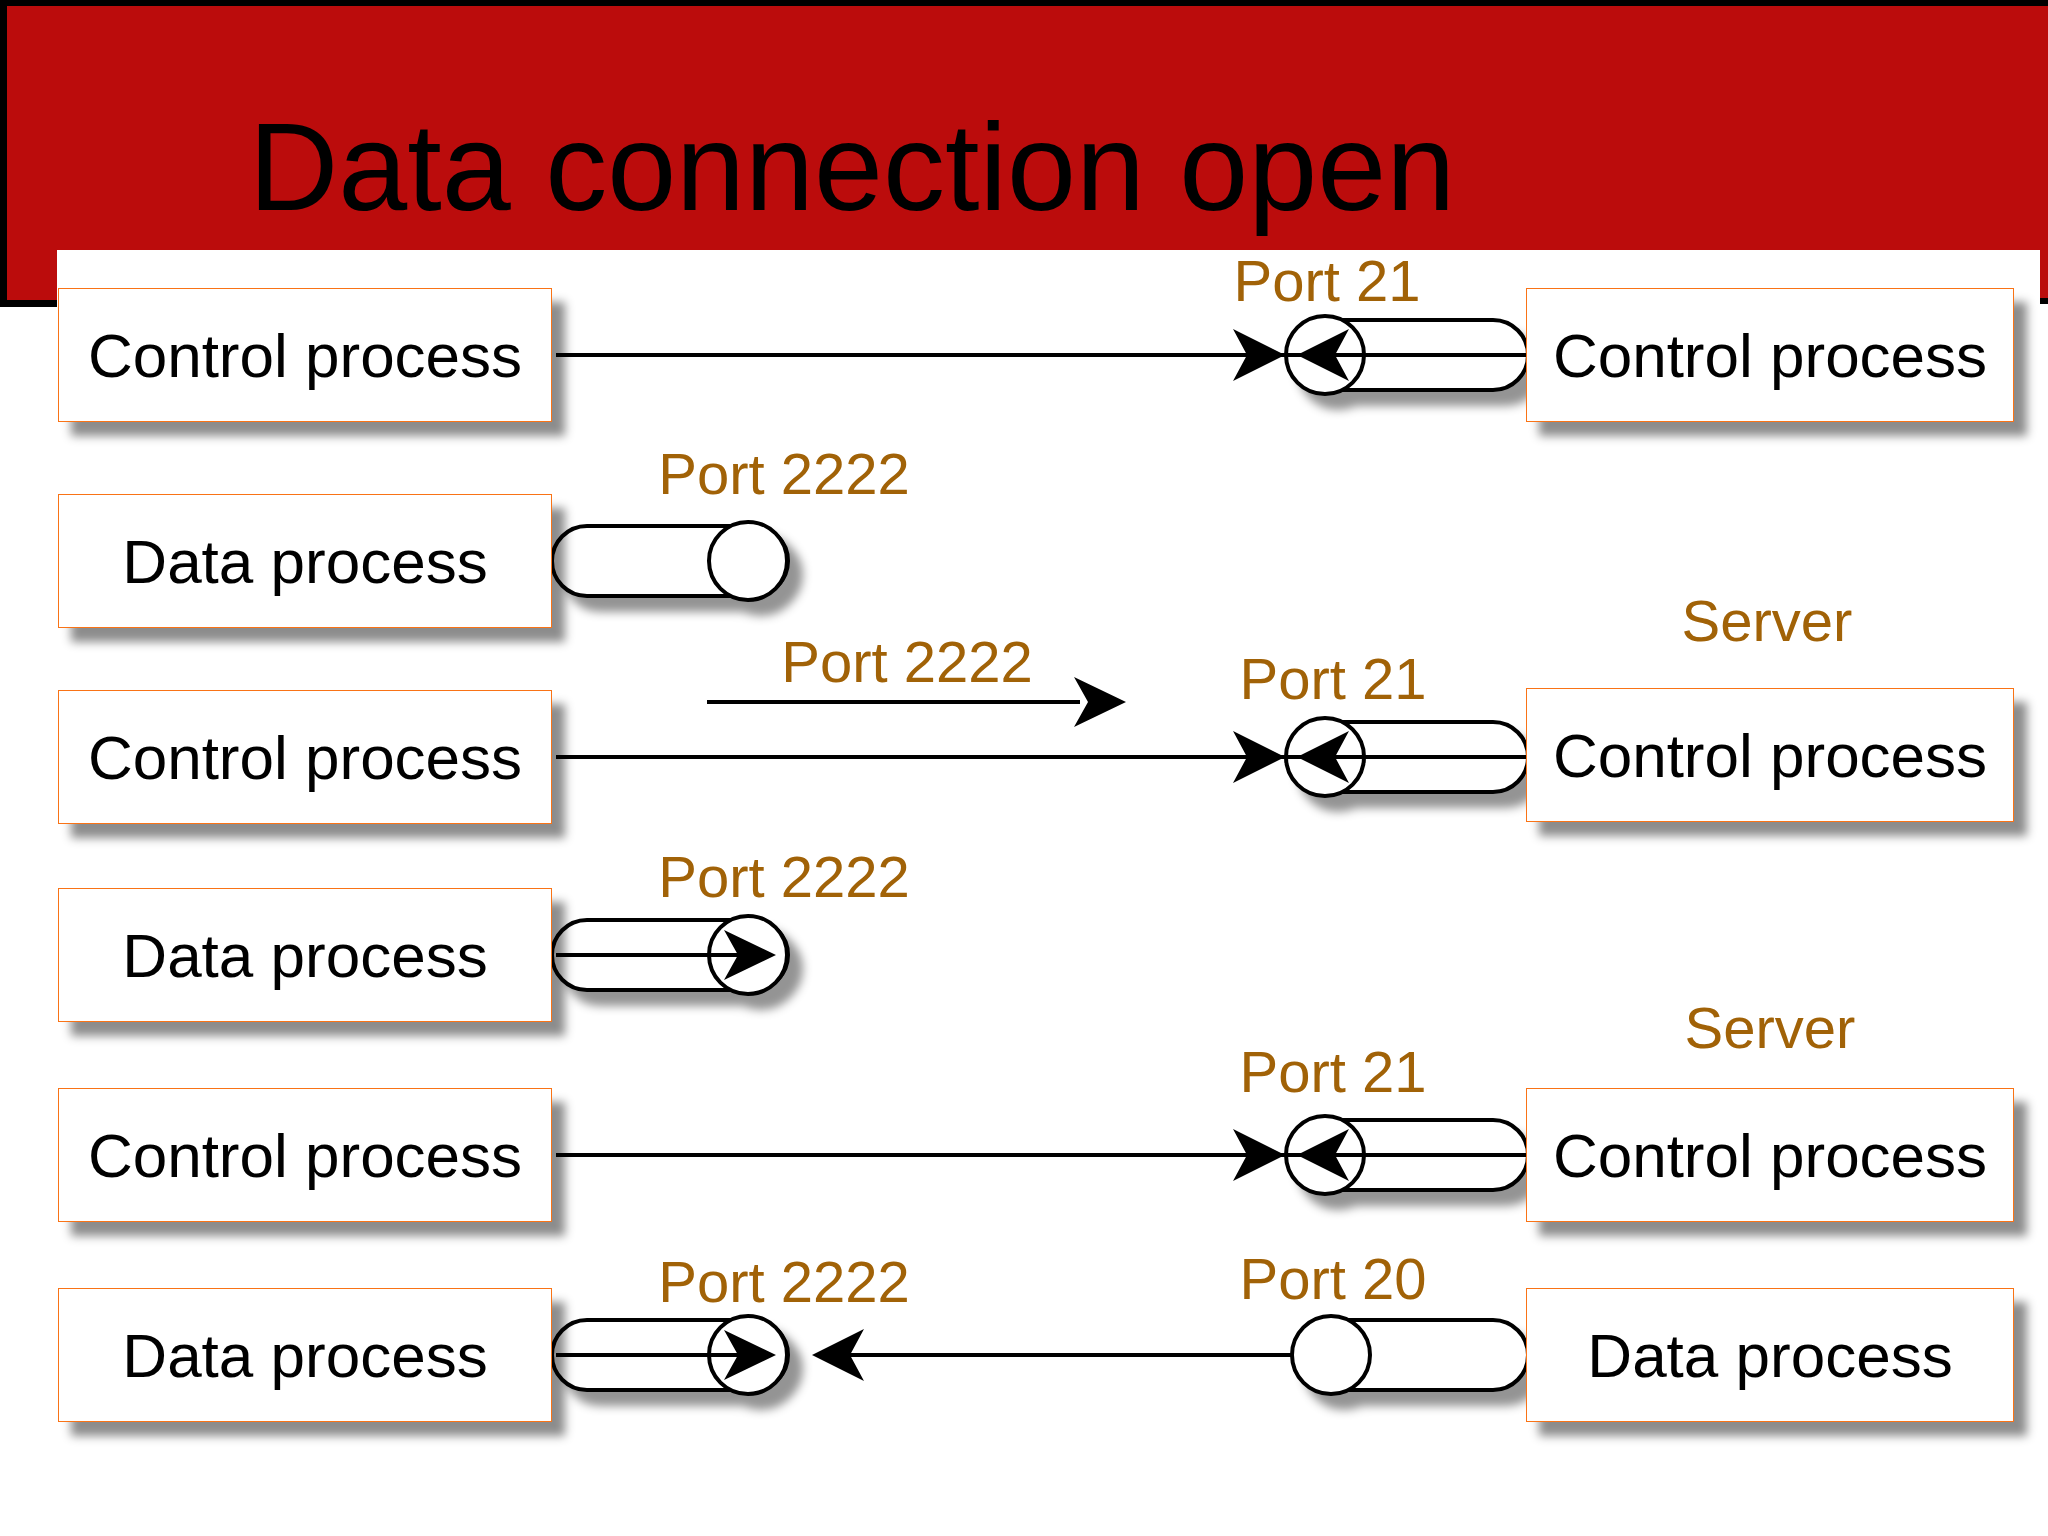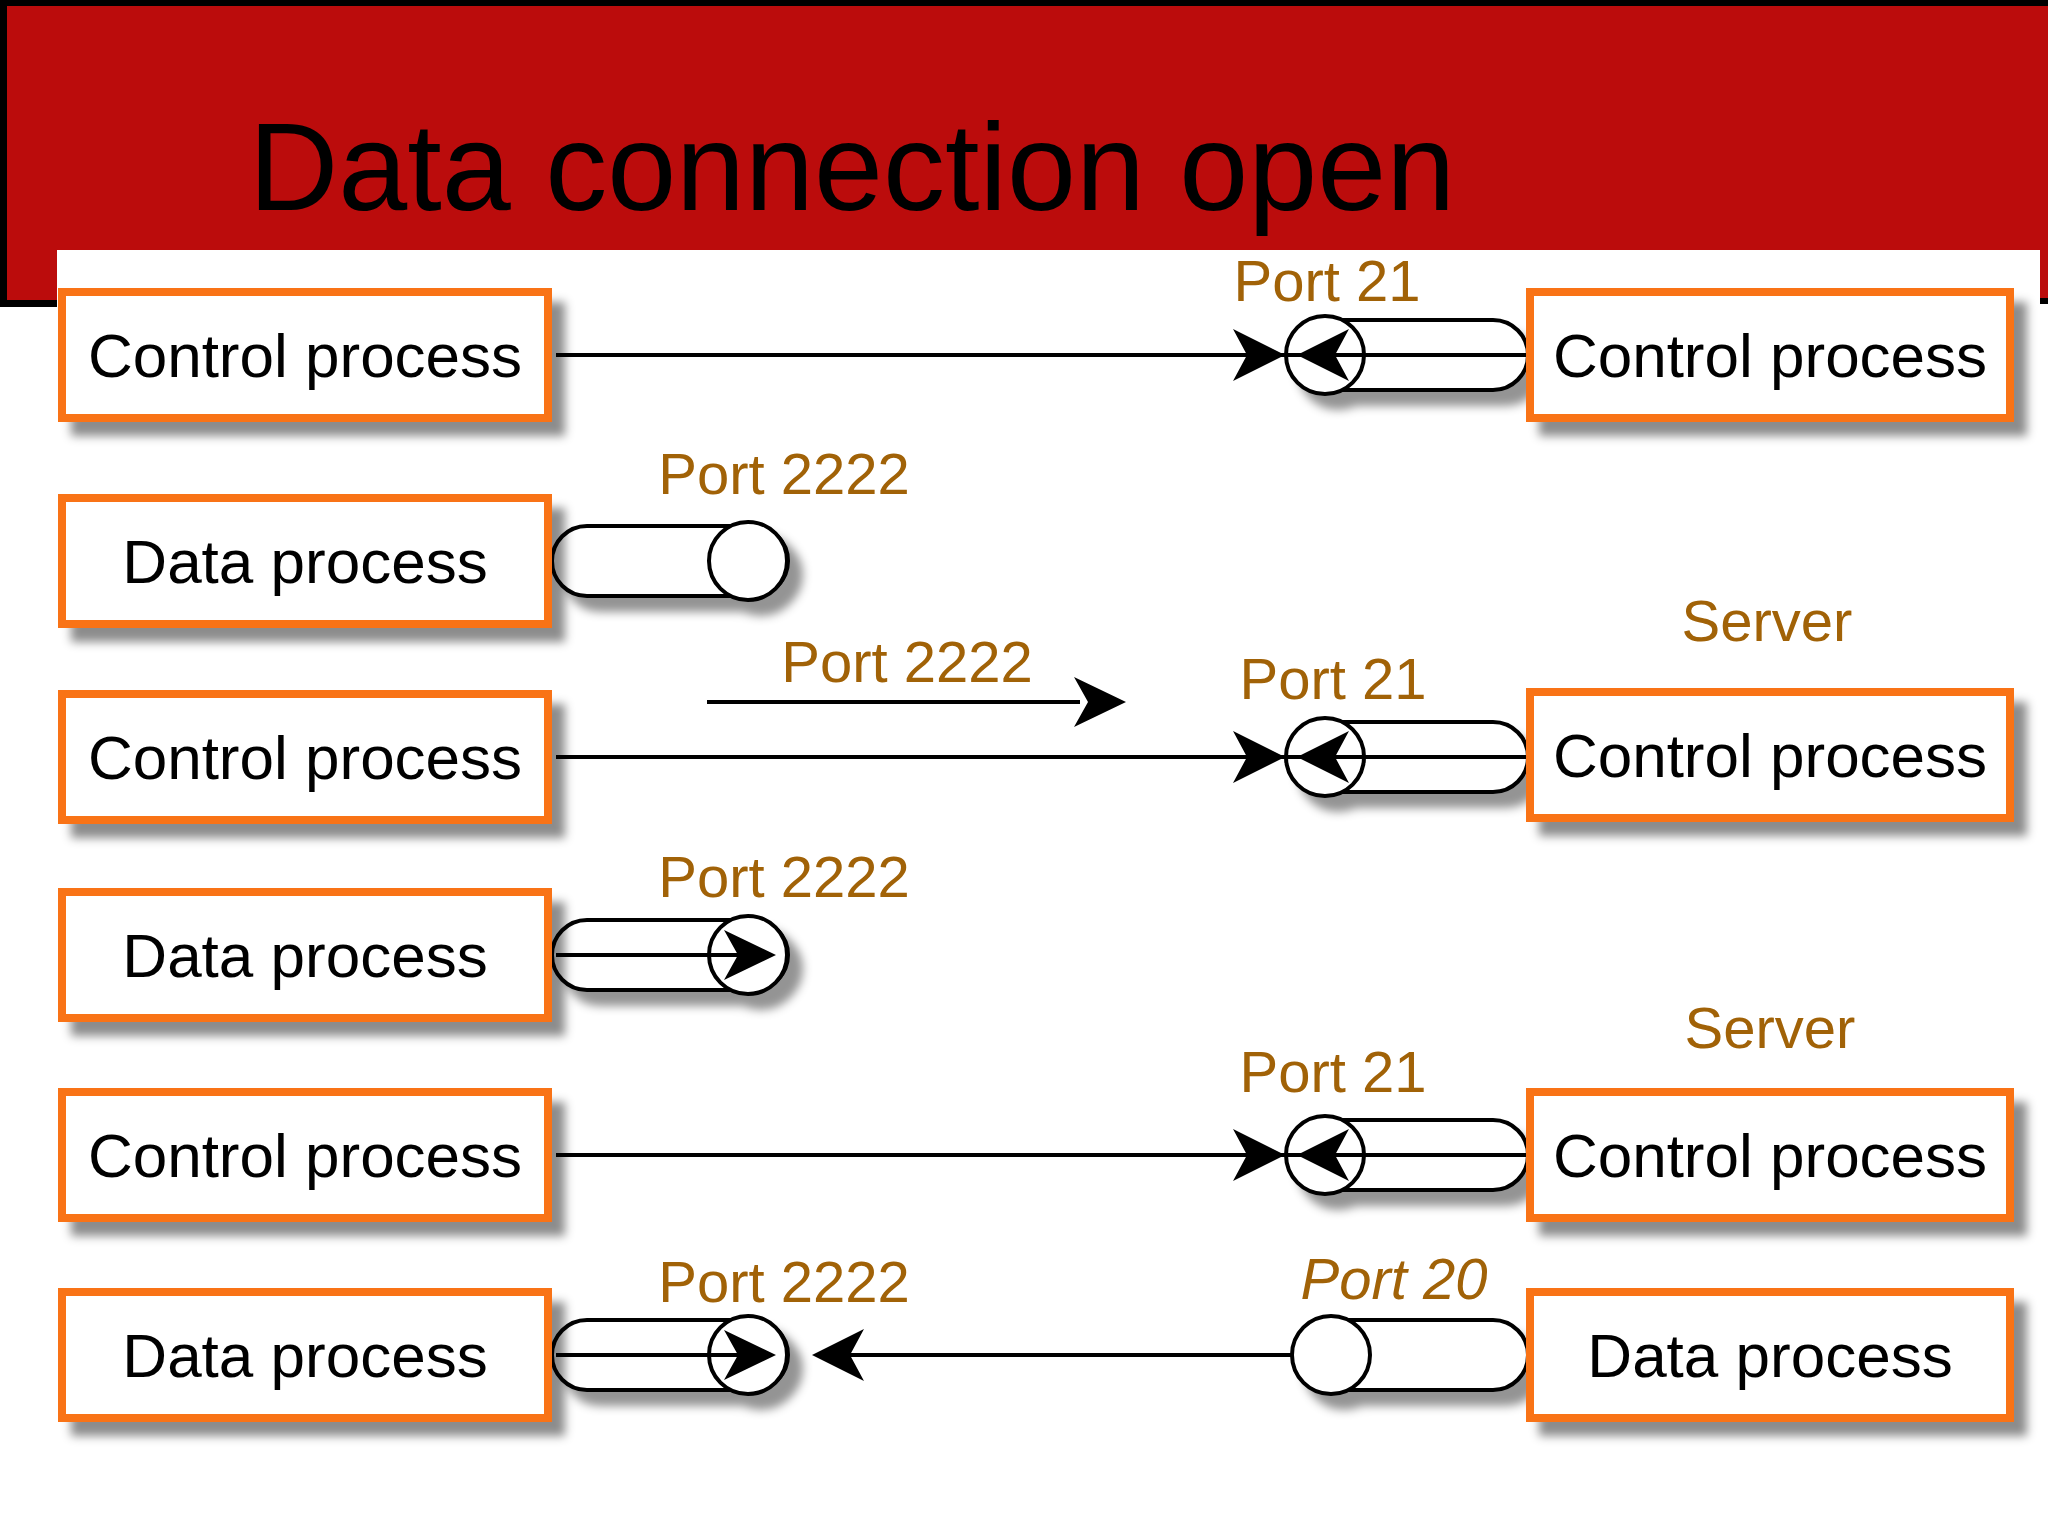--- a/index.html
+++ b/index.html
@@ -66,21 +66,21 @@
     z-index: 2;
   }
   .shape { fill: #ffffff; stroke: #000000; stroke-width: 4px; }
   .ln    { stroke: #000000; stroke-width: 4px; fill: none; }
   .dart  { fill: #000000; stroke: none; }
 
   .pbox {
     position: absolute;
     width: 494px; height: 134px;
     background: #ffffff;
-    border: 8px solid #f97316;
+    border: 1px solid #f97316;
     box-sizing: border-box;
     box-shadow: 13px 14px 9px rgba(0,0,0,0.45);
     display: flex;
     align-items: center;
     justify-content: center;
     font-size: 62px;
     color: #000;
     white-space: nowrap;
     z-index: 3;
   }
@@ -208,16 +208,16 @@
   <div class="diagram-label" style="left:1767px; top:620px;">Server</div>
   <div class="diagram-label" style="left:1770px; top:1027px;">Server</div>
 
   <div class="diagram-label" style="left:1327px; top:280px;">Port 21</div>
   <div class="diagram-label" style="left:784px;  top:473px;">Port 2222</div>
   <div class="diagram-label" style="left:907px;  top:661px;">Port 2222</div>
   <div class="diagram-label" style="left:1333px; top:678px;">Port 21</div>
   <div class="diagram-label" style="left:784px;  top:876px;">Port 2222</div>
   <div class="diagram-label" style="left:1333px; top:1071px;">Port 21</div>
   <div class="diagram-label" style="left:784px;  top:1281px;">Port 2222</div>
-  <div class="diagram-label" style="left:1394px; top:1278px;font-style:italic;">Port 20</div>
+  <div class="diagram-label" style="left:1333px; top:1278px;">Port 20</div>
 
 
 </div>
 
 </body></html>

